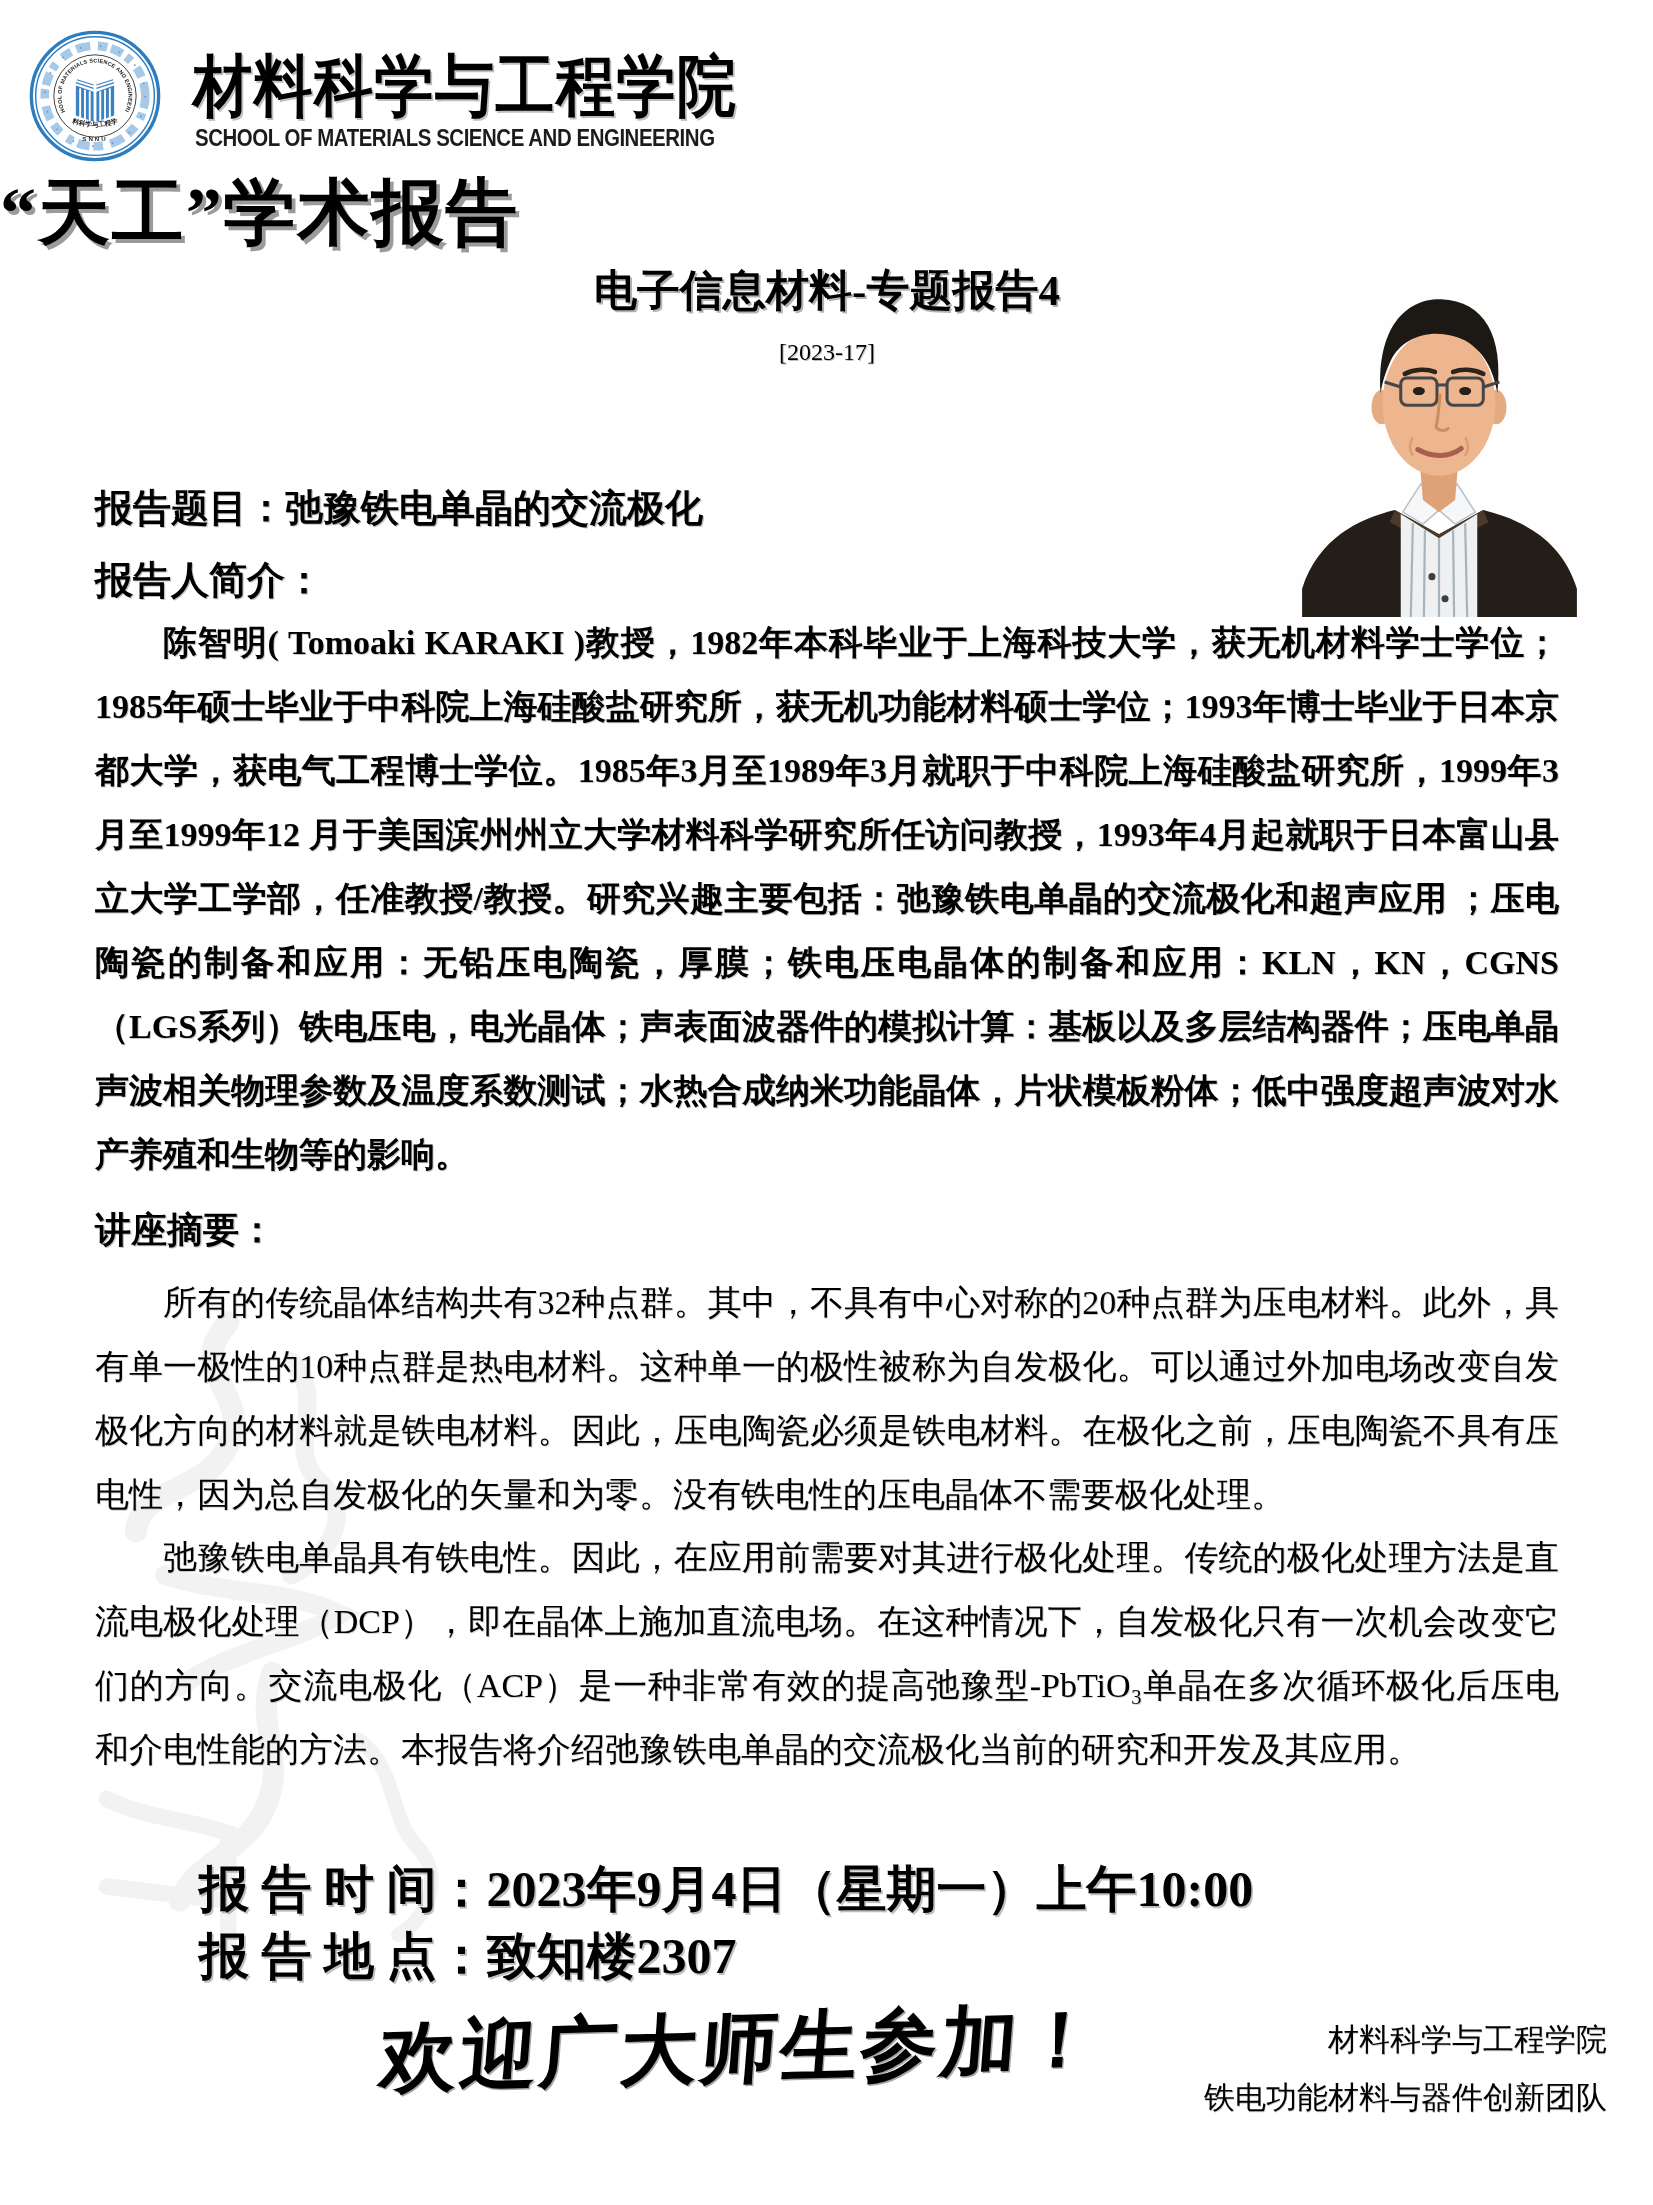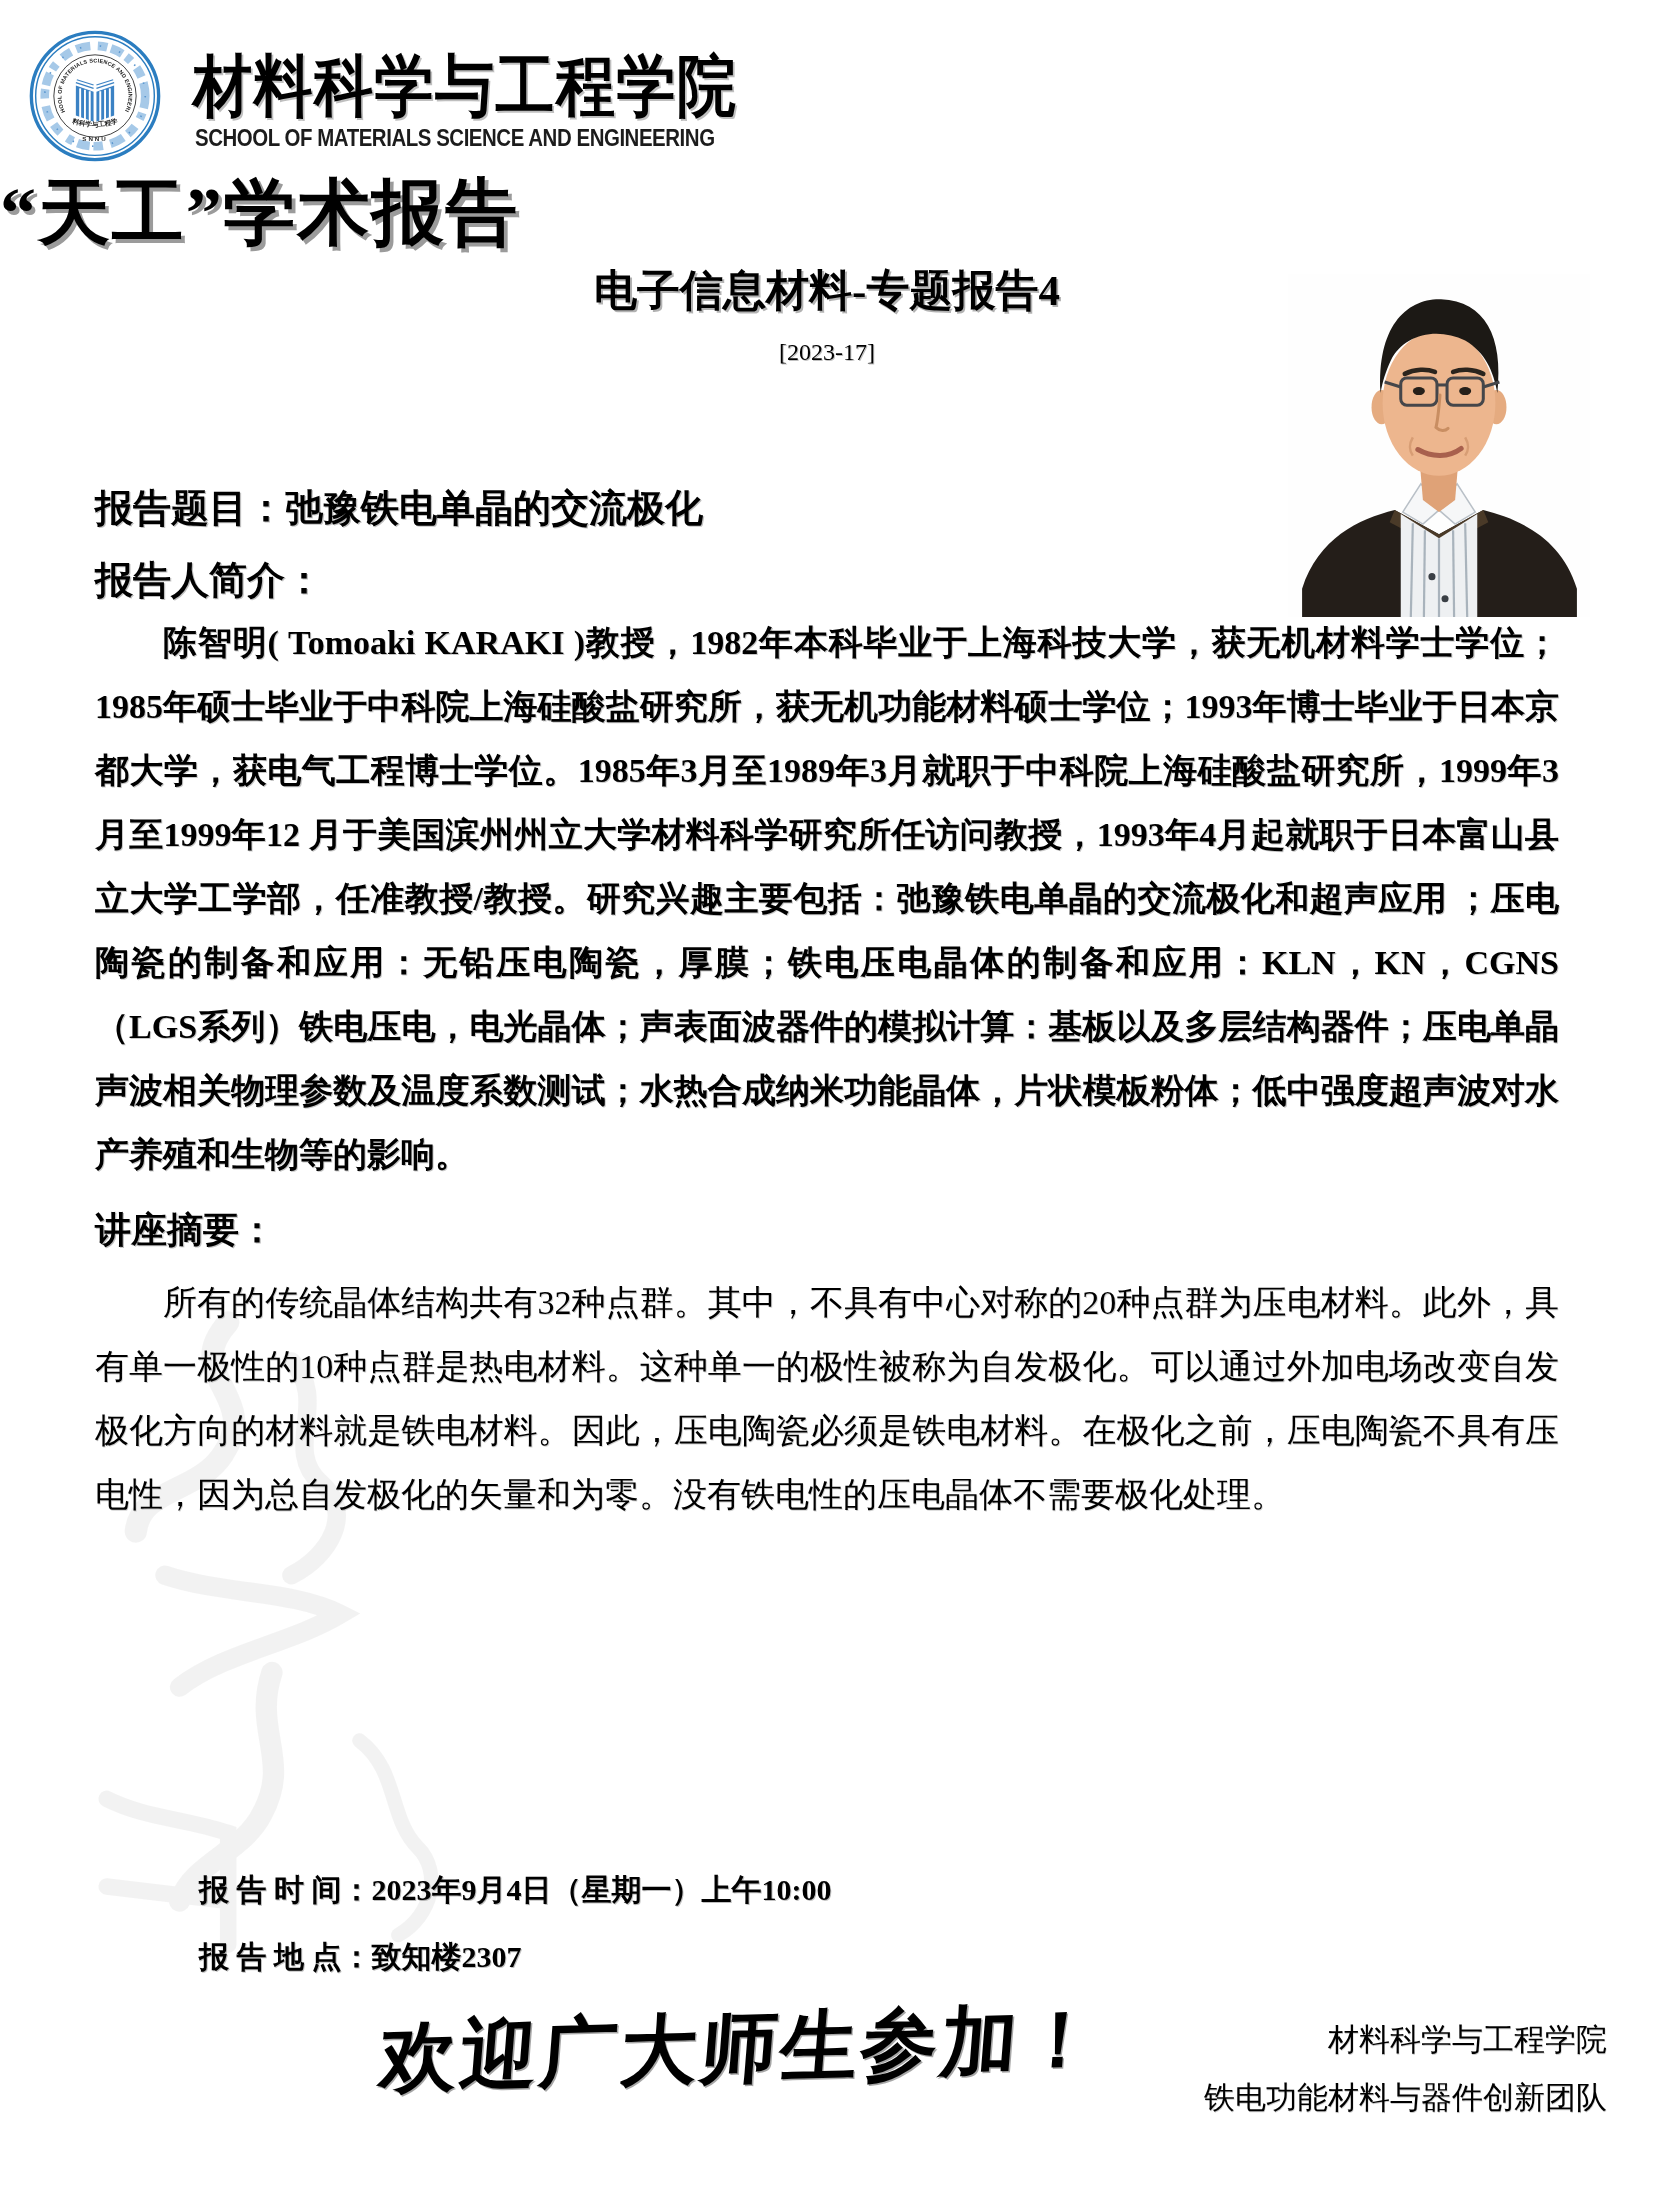--- a/index.html
+++ b/index.html
@@ -65,21 +65,21 @@
     left:95px;width:1464px;margin:0;
     font-size:34px;line-height:64px;
     text-align:justify;text-indent:2em;
     text-shadow:0.03em 0.03em 0 rgba(0,0,0,.22);
   }
   .bio-text{top:611px;font-weight:bold;}
   .abstract-label{top:1206px;font-size:36px;}
   .abstract-p1{top:1271px;font-weight:normal;text-shadow:0.025em 0.025em 0 rgba(0,0,0,.18);}
   .abstract-p2{top:1526px;font-weight:normal;text-shadow:0.025em 0.025em 0 rgba(0,0,0,.18);}
   
-  .schedule{left:199px;top:1856px;font-size:30px;font-weight:bold;line-height:67px;
+  .schedule{left:199px;top:1856px;font-size:50px;font-weight:bold;line-height:67px;
     text-shadow:0.035em 0.035em 0 rgba(0,0,0,.25);white-space:nowrap;}
   
   .welcome{
     left:384px;top:2007px;
     font-size:77px;font-weight:bold;letter-spacing:2.9px;
     transform:skewX(-6deg) rotate(-1.5deg);transform-origin:left top;
     white-space:nowrap;
     text-shadow:0.02em 0.02em 0 rgba(0,0,0,.35);
   }
   .footer-right{
@@ -188,20 +188,21 @@
     <path d="M151,120 C150,132 149,144 147,152 C151,156 156,156 159,153" stroke="#c98e62" stroke-width="3" fill="none" stroke-linecap="round"></path>
     <path d="M124,162 C120,169 120,174 124,180" stroke="#d79d74" stroke-width="2.5" fill="none"></path>
     <path d="M176,162 C180,169 180,174 176,180" stroke="#d79d74" stroke-width="2.5" fill="none"></path>
     <path d="M129,174 C143,182 160,182 172,173" stroke="#a8604d" stroke-width="5" fill="none" stroke-linecap="round"></path>
   </svg>
 
   <p class="abs body-text bio-text">陈智明( Tomoaki KARAKI )教授，1982年本科毕业于上海科技大学，获无机材料学士学位；1985年硕士毕业于中科院上海硅酸盐研究所，获无机功能材料硕士学位；1993年博士毕业于日本京都大学，获电气工程博士学位。1985年3月至1989年3月就职于中科院上海硅酸盐研究所，1999年3月至1999年12 月于美国滨州州立大学材料科学研究所任访问教授，1993年4月起就职于日本富山县立大学工学部，任准教授/教授。研究兴趣主要包括：弛豫铁电单晶的交流极化和超声应用 ；压电陶瓷的制备和应用：无铅压电陶瓷，厚膜；铁电压电晶体的制备和应用：KLN，KN，CGNS（LGS系列）铁电压电，电光晶体；声表面波器件的模拟计算：基板以及多层结构器件；压电单晶声波相关物理参数及温度系数测试；水热合成纳米功能晶体，片状模板粉体；低中强度超声波对水产养殖和生物等的影响。</p>
 
   <div class="abs line abstract-label">讲座摘要：</div>
   <p class="abs body-text abstract-p1">所有的传统晶体结构共有32种点群。其中，不具有中心对称的20种点群为压电材料。此外，具有单一极性的10种点群是热电材料。这种单一的极性被称为自发极化。可以通过外加电场改变自发极化方向的材料就是铁电材料。因此，压电陶瓷必须是铁电材料。在极化之前，压电陶瓷不具有压电性，因为总自发极化的矢量和为零。没有铁电性的压电晶体不需要极化处理。</p>
+  <p class="abs body-text abstract-p2">弛豫铁电单晶具有铁电性。因此，在应用前需要对其进行极化处理。传统的极化处理方法是直流电极化处理（DCP），即在晶体上施加直流电场。在这种情况下，自发极化只有一次机会改变它们的方向。交流电极化（ACP）是一种非常有效的提高弛豫型-PbTiO₃单晶在多次循环极化后压电和介电性能的方法。本报告将介绍弛豫铁电单晶的交流极化当前的研究和开发及其应用。</p>
 
   <div class="abs schedule">
     <div class="schedule-line">
       <span>报 告 时 间：</span><span>2023年9月4日（星期一）上午10:00</span>
     </div>
     <div class="schedule-line">
       <span>报 告 地 点：</span><span>致知楼2307</span>
     </div>
   </div>
 

